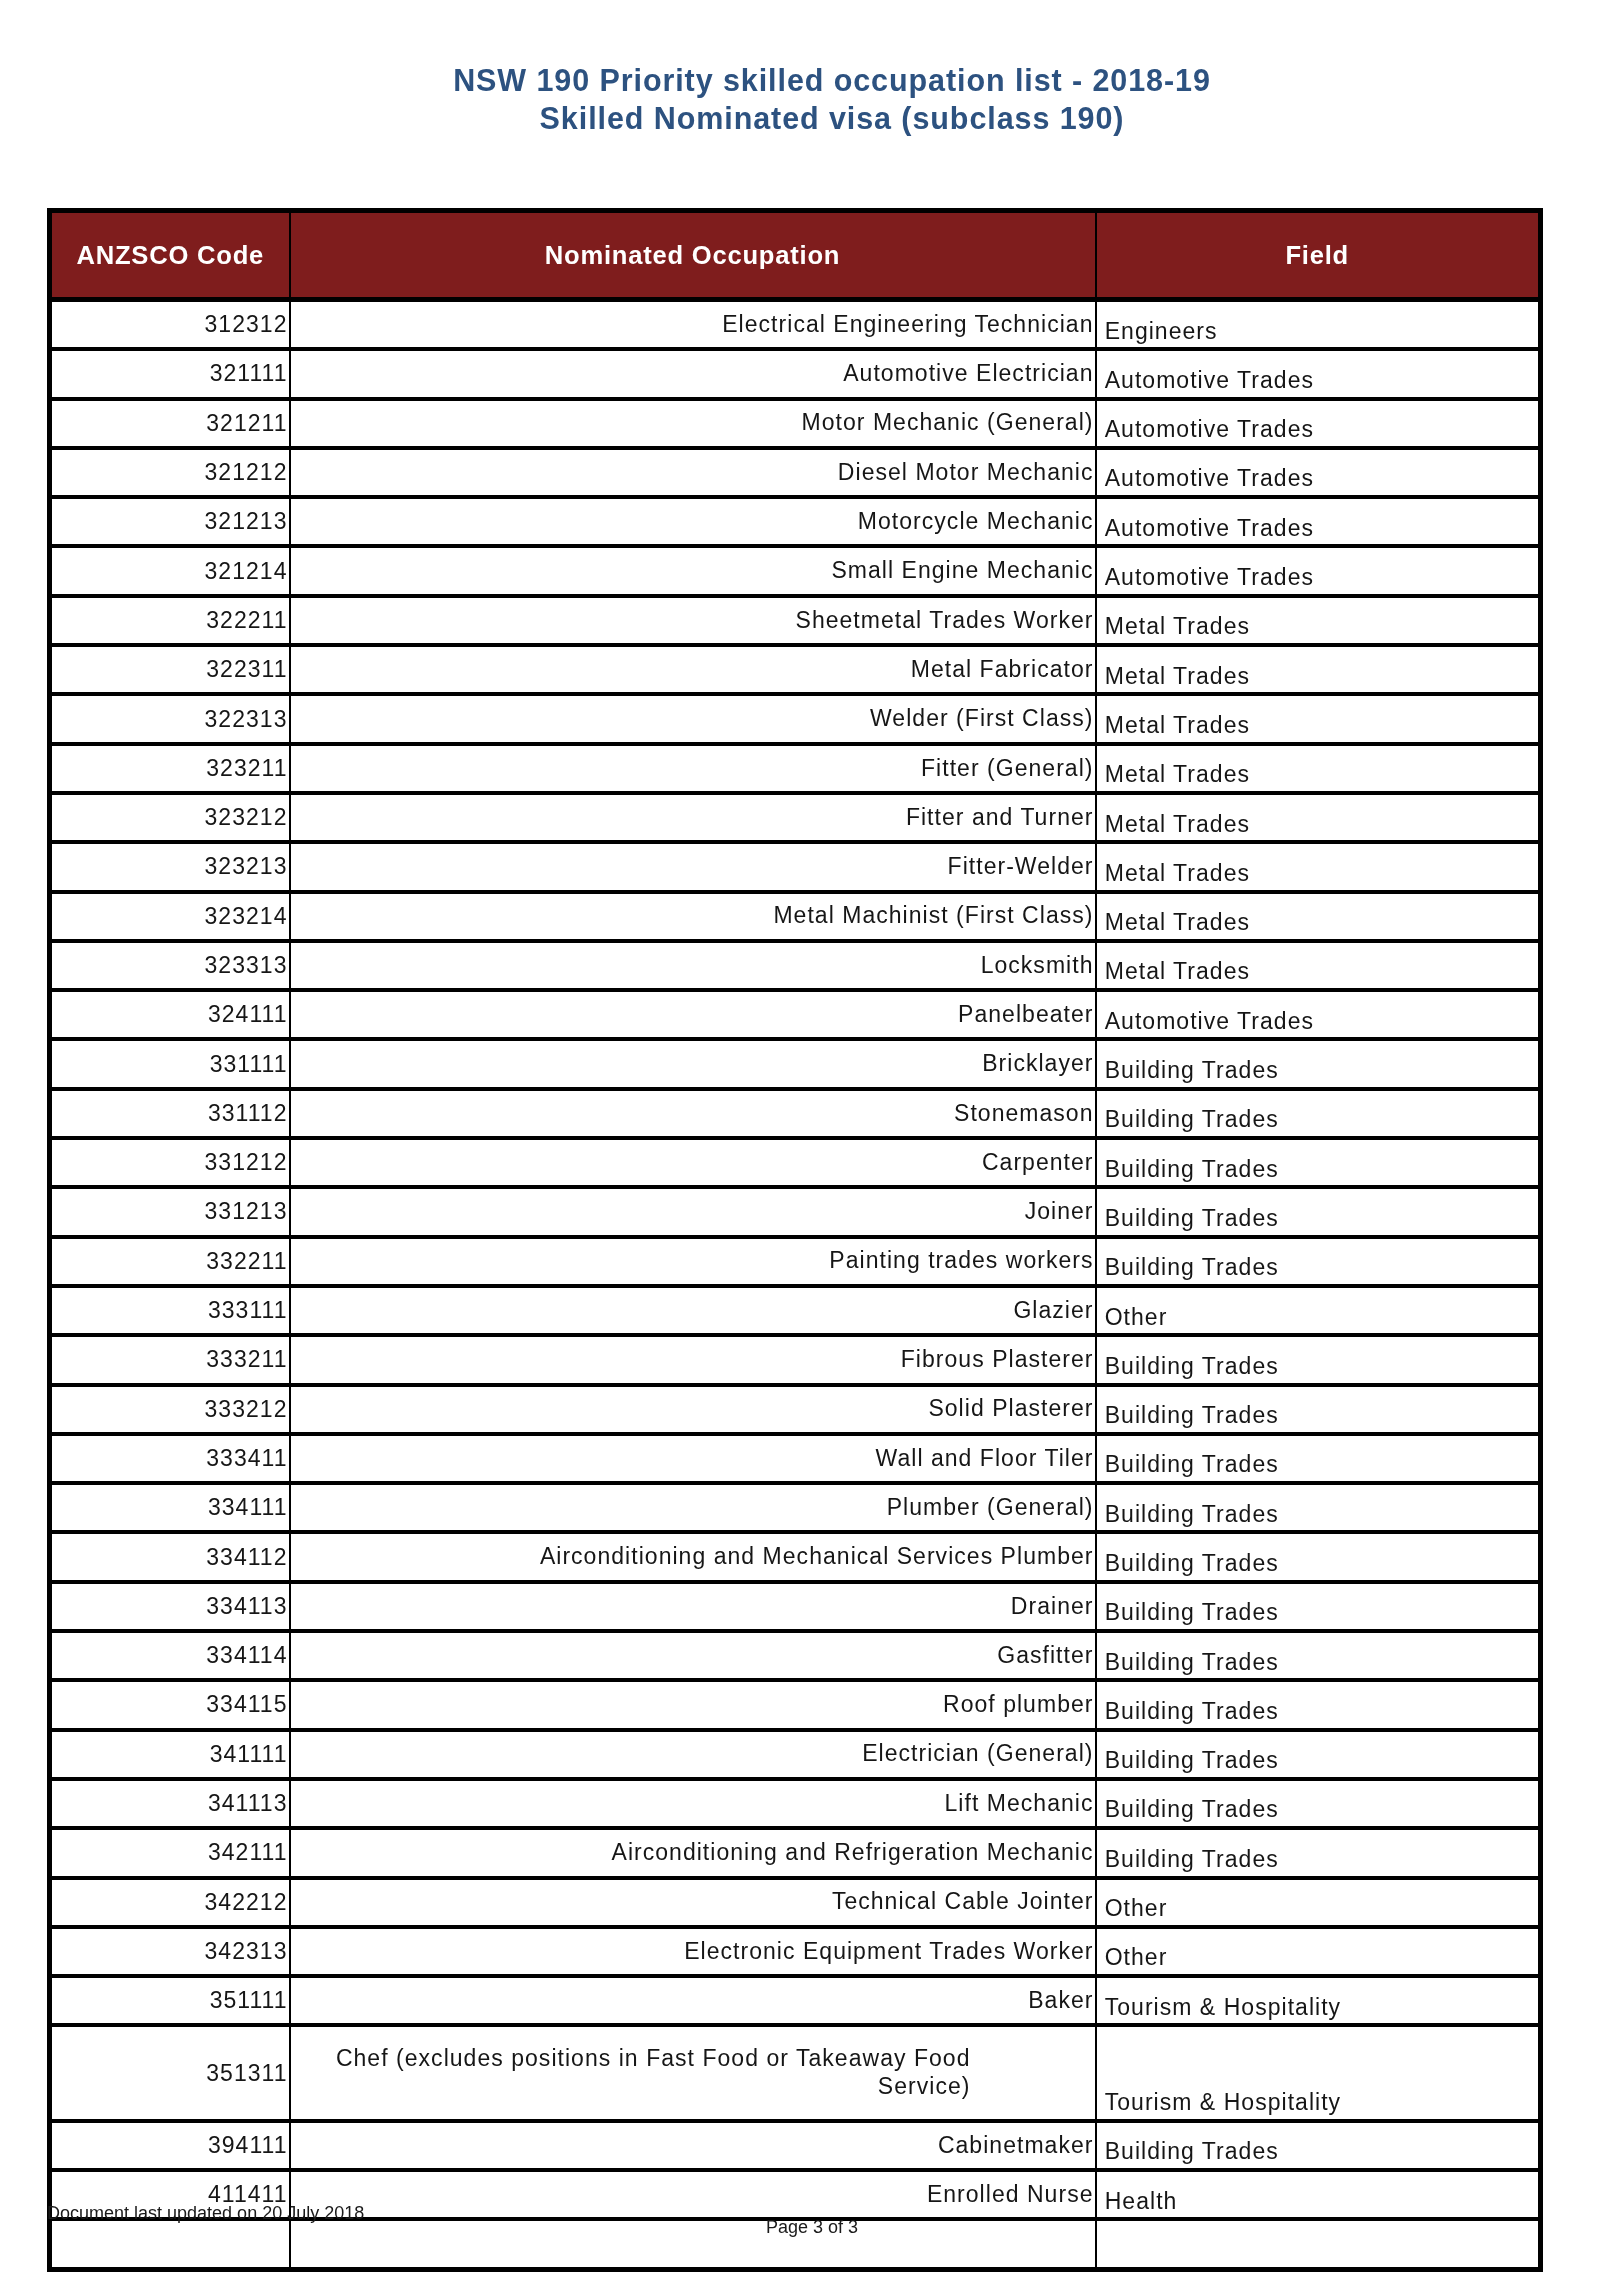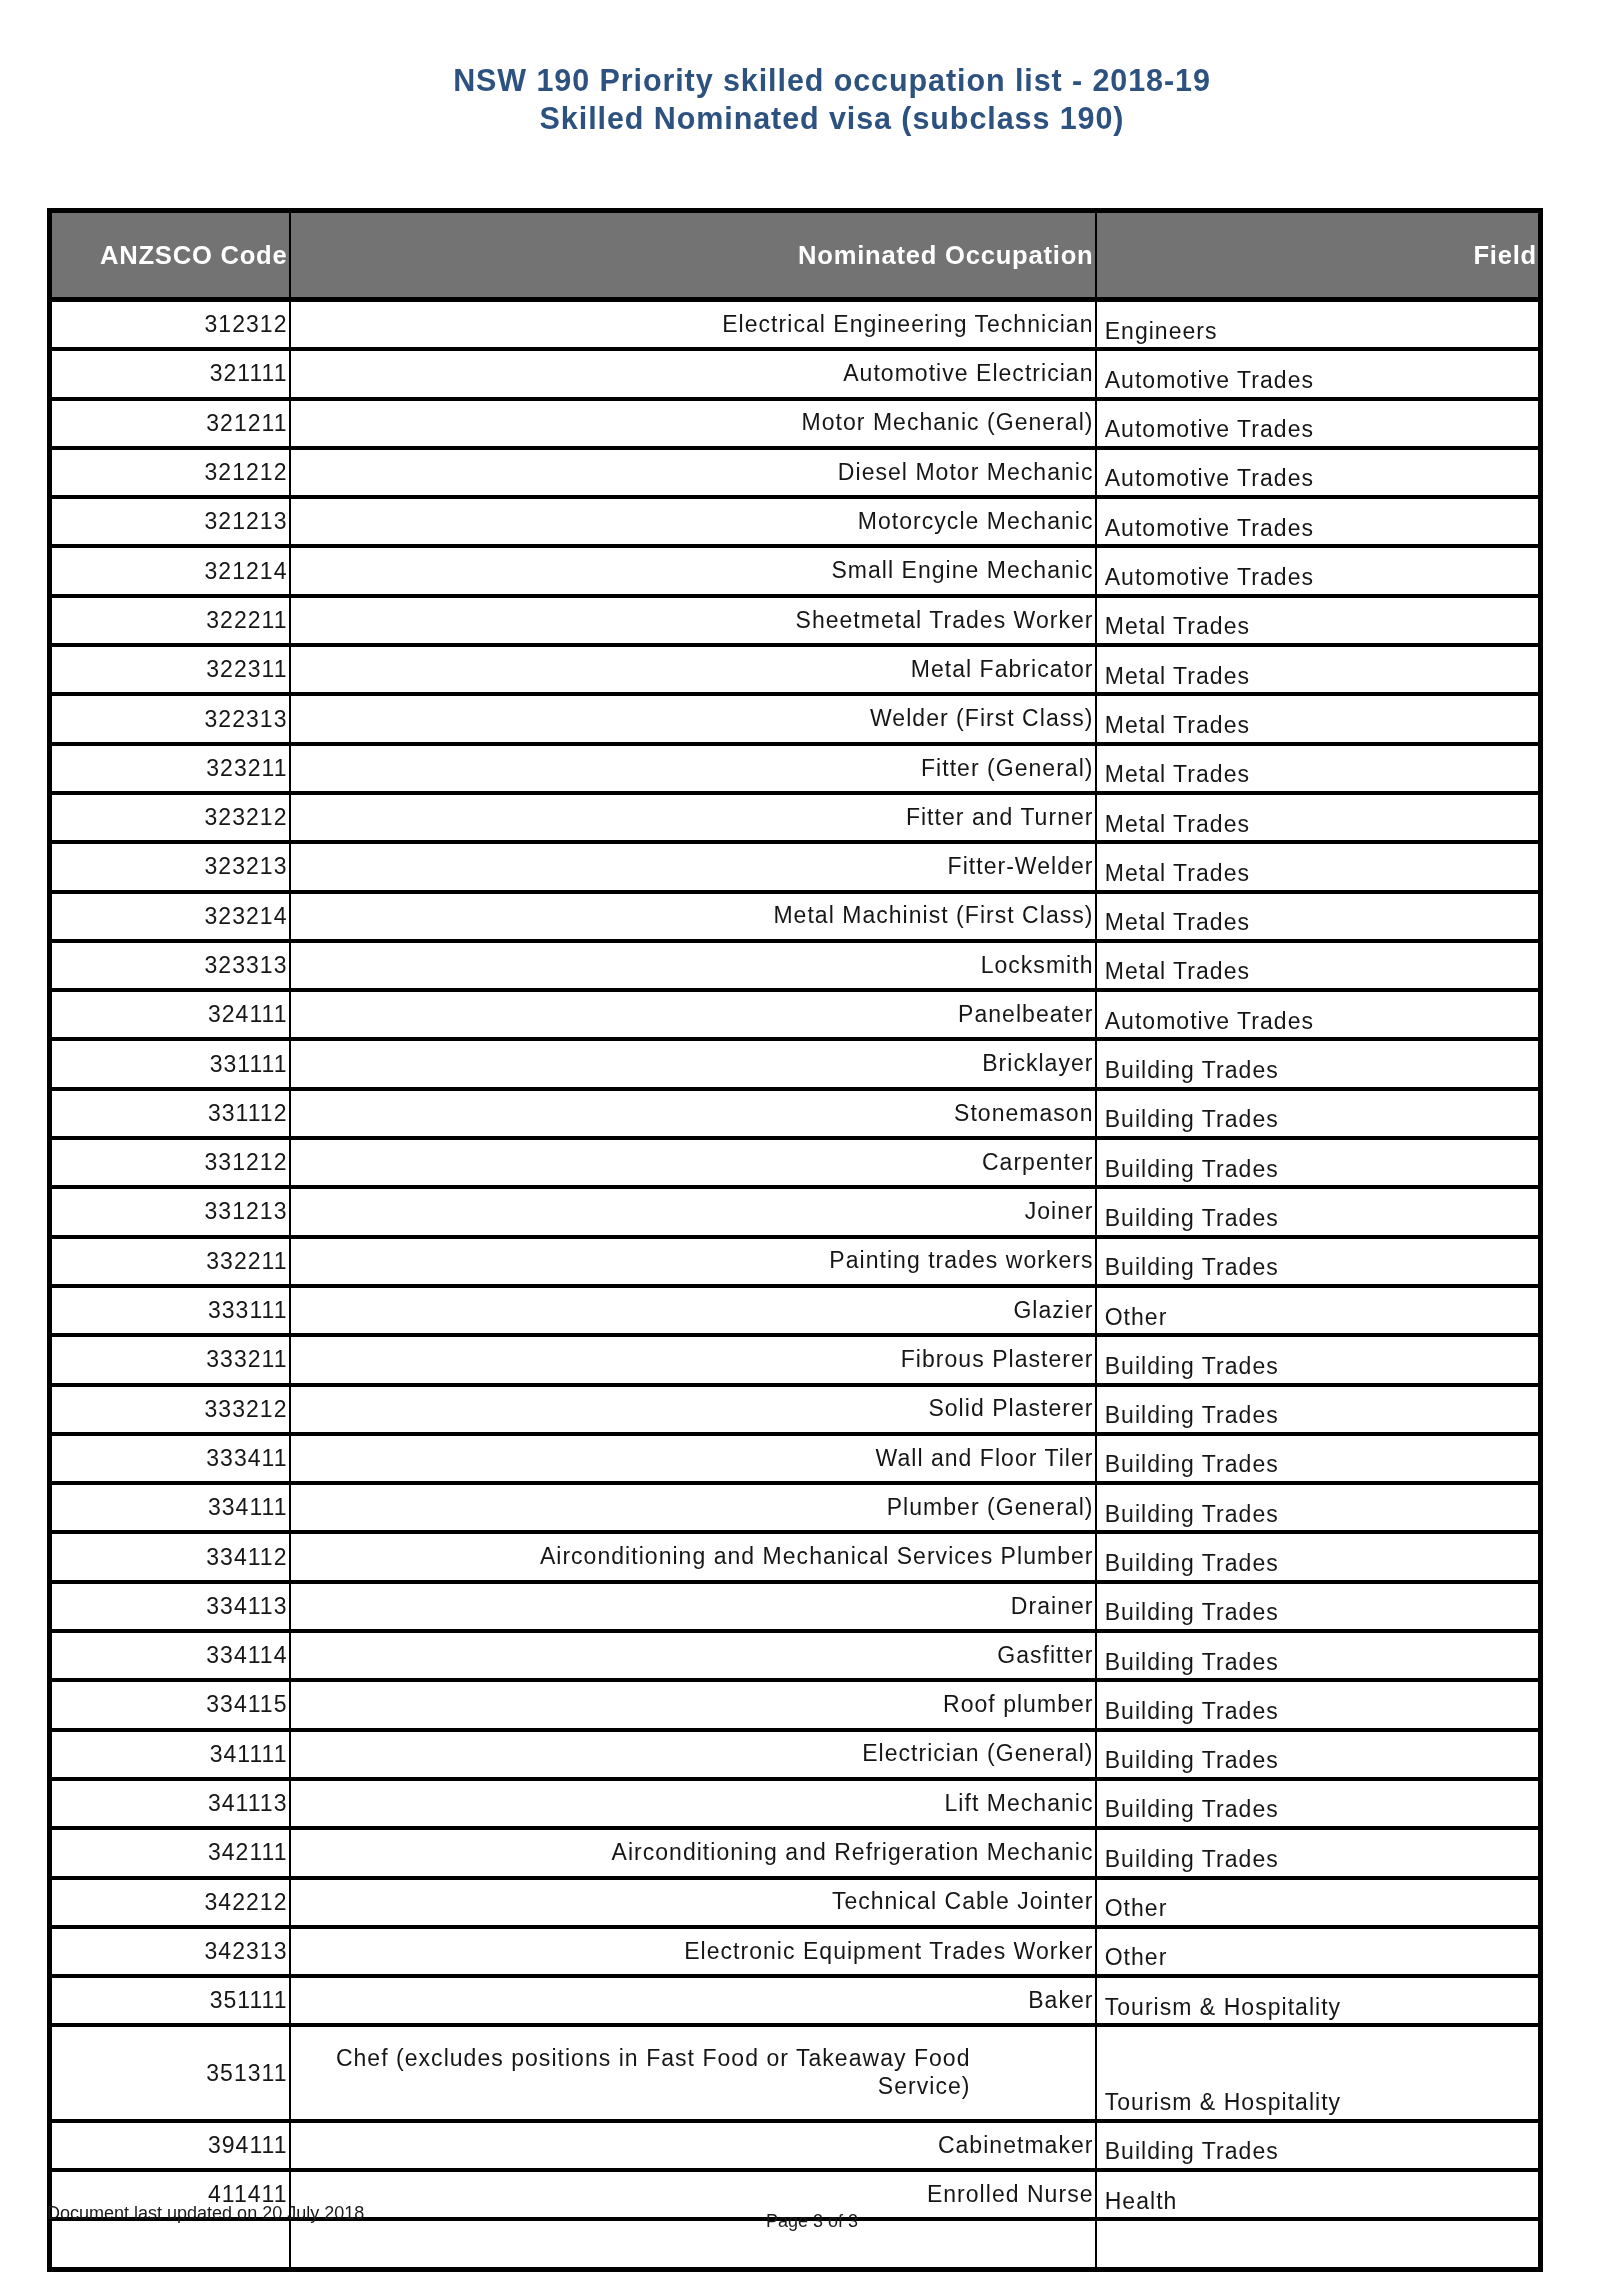--- a/index.html
+++ b/index.html
@@ -41,27 +41,27 @@
     top: 208px;
     width: 1492px;
     border-collapse: collapse;
     table-layout: fixed;
     border: 5px solid #000000;
   }
   col.c-code { width: 240px; }
   col.c-occ  { width: 806px; }
   col.c-field{ width: 445px; }
   th {
-    background: #737373;
+    background: #7f1d1d;
     color: #ffffff;
     font-size: 25.6px;
     font-weight: bold;
     letter-spacing: 0.03em;
     height: 82px;
-    text-align: right;
+    text-align: center;
     vertical-align: middle;
     border: 2.5px solid #000000;
     border-bottom-width: 5px;
   }
   td {
     border: 2.5px solid #000000;
     border-bottom-width: 4.1px;
     font-size: 23px;
     color: #161616;
     letter-spacing: 0.045em;
@@ -98,21 +98,21 @@
   }
   .footer-left {
     position: absolute;
     left: 47px;
     top: 0;
     white-space: nowrap;
   }
   .footer-center {
     position: absolute;
     left: 0;
-    top: 8px;
+    top: 14px;
     width: 100%;
     text-align: center;
   }
 </style>
 </head>
 <body>
 
 <div class="page">
 
   <div class="title-block">

